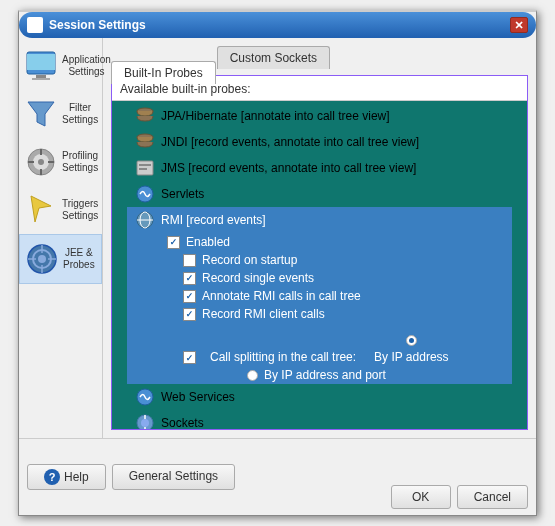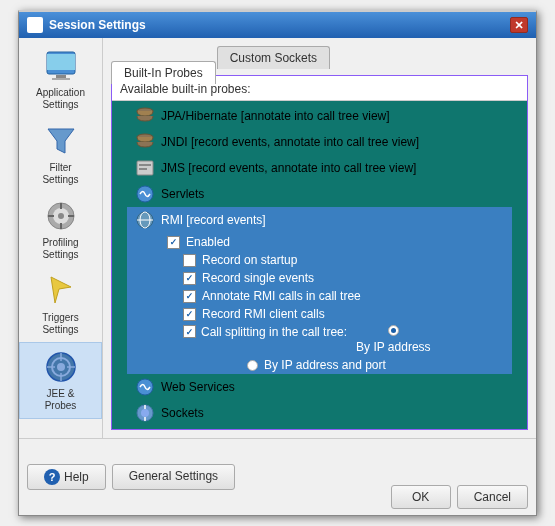--- a/index.html
+++ b/index.html
@@ -26,20 +26,21 @@
     }
     .title-bar {
       background: linear-gradient(to bottom, #4a90d9, #2060b0);
       color: white;
       padding: 4px 8px;
       display: flex;
       align-items: center;
       justify-content: space-between;
       height: 26px;
       flex-shrink: 0;
+      border-radius: 13px;
     }
     .title-bar-left {
       display: flex;
       align-items: center;
       gap: 6px;
     }
     .title-icon {
       width: 16px;
       height: 16px;
       background: #fff;
@@ -77,21 +78,21 @@
       width: 84px;
       background: #f0f0f0;
       border-right: 1px solid #ccc;
       display: flex;
       flex-direction: column;
       padding: 4px 0;
       flex-shrink: 0;
     }
     .sidebar-item {
       display: flex;
-      flex-direction: column;
+      flex-direction: row;
       align-items: center;
       padding: 6px 4px;
       cursor: pointer;
       text-align: center;
       gap: 3px;
     }
     .sidebar-item.active {
       background: #cce0f5;
       border: 1px solid #aac8e8;
     }
@@ -477,21 +478,21 @@
               <div class="check-box checked"></div>
               <span>Annotate RMI calls in call tree</span>
             </div>
 
             <div class="probe-option indent2">
               <div class="check-box checked"></div>
               <span>Record RMI client calls</span>
             </div>
 
 
-            <div style="padding: 2px 0 2px 56px; display:flex; align-items:flex-start; gap:5px; color:white;">
+            <div style="padding: 2px 0 2px 56px; display:flex; align-items:flex-end; gap:14px; color:white;margin-top:10px;">
               <div class="check-box checked"></div>
               <span style="color:white;">Call splitting in the call tree:</span>
               <div class="radio-group">
                 <div class="radio-btn selected"></div>
                 <span style="color:white; font-size:12px;">By IP address</span>
               </div>
             </div>
 
             <div style="padding: 2px 0 2px 120px; display:flex; align-items:center; gap:6px; color:white;">
               <div class="radio-btn"></div>

